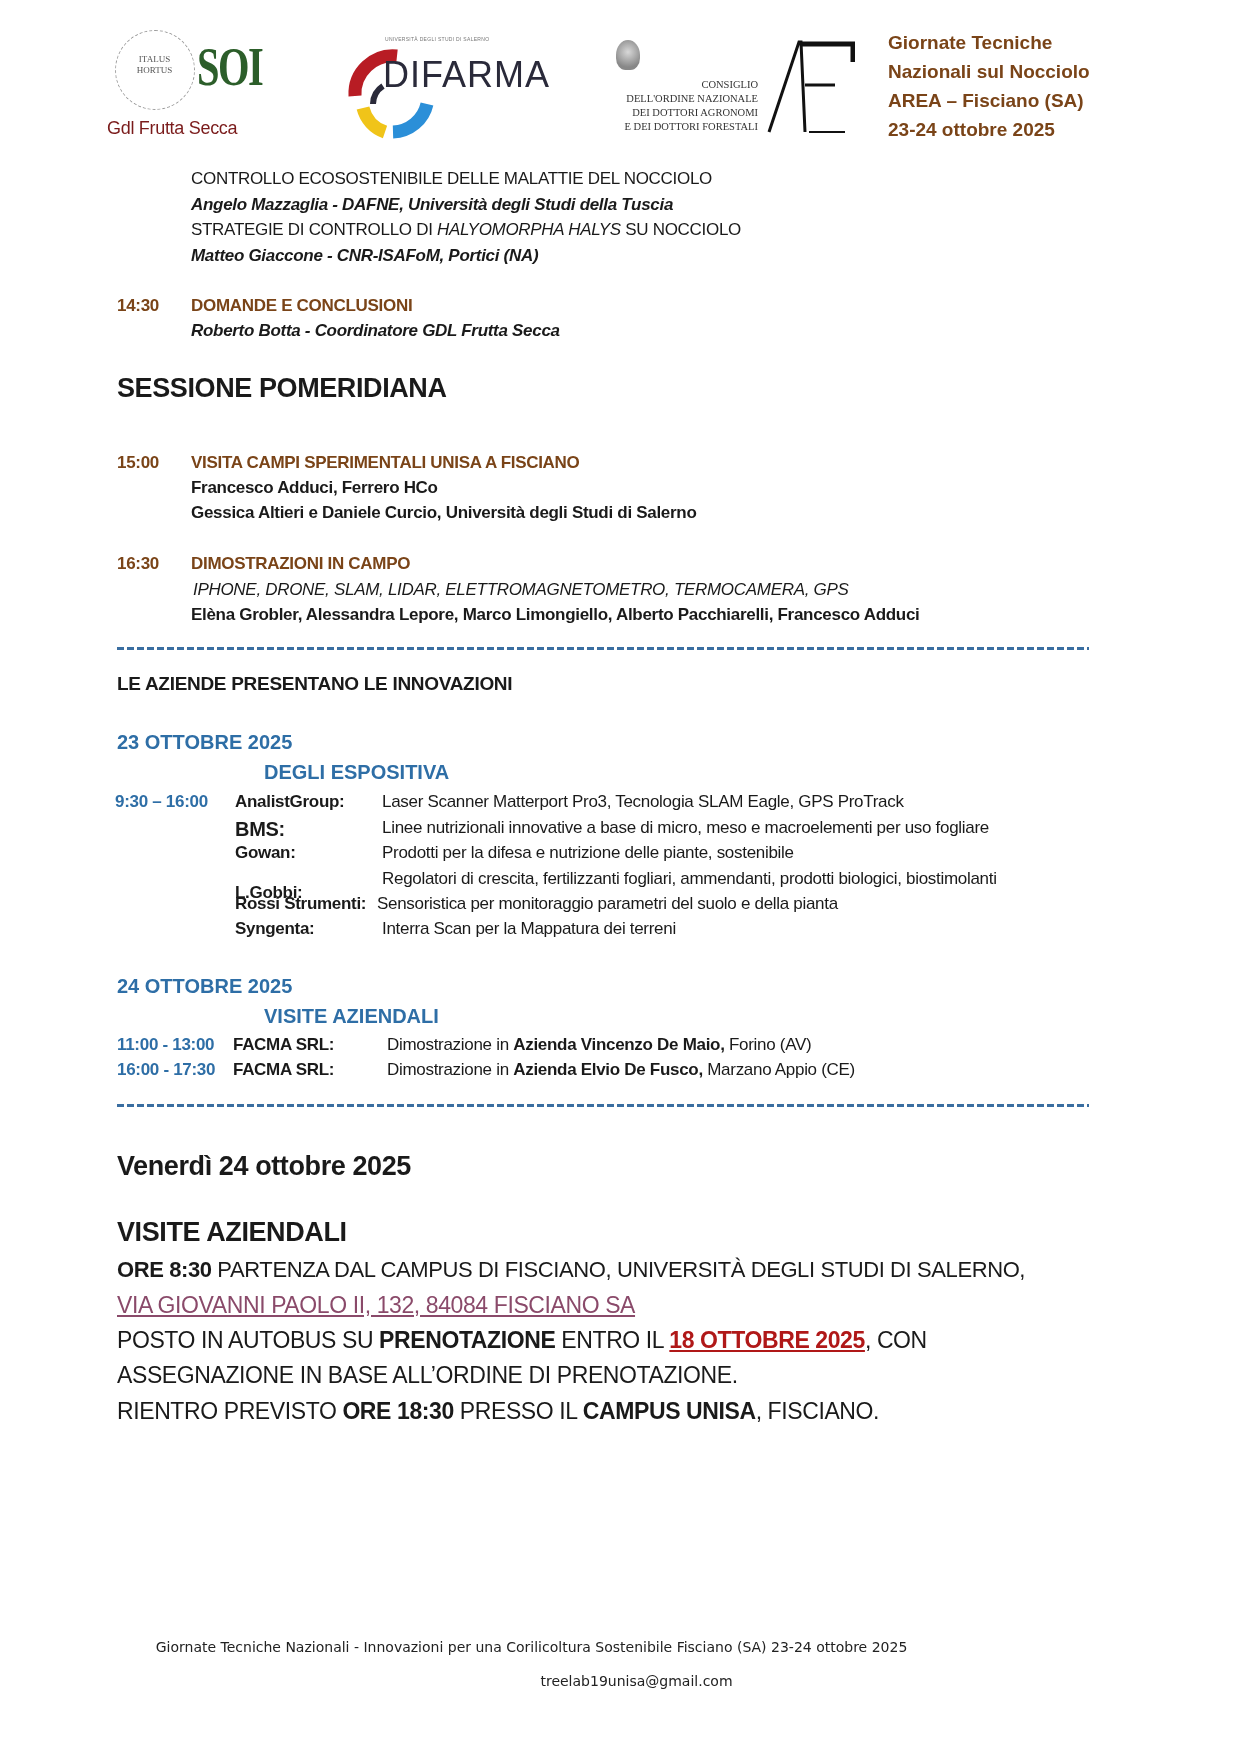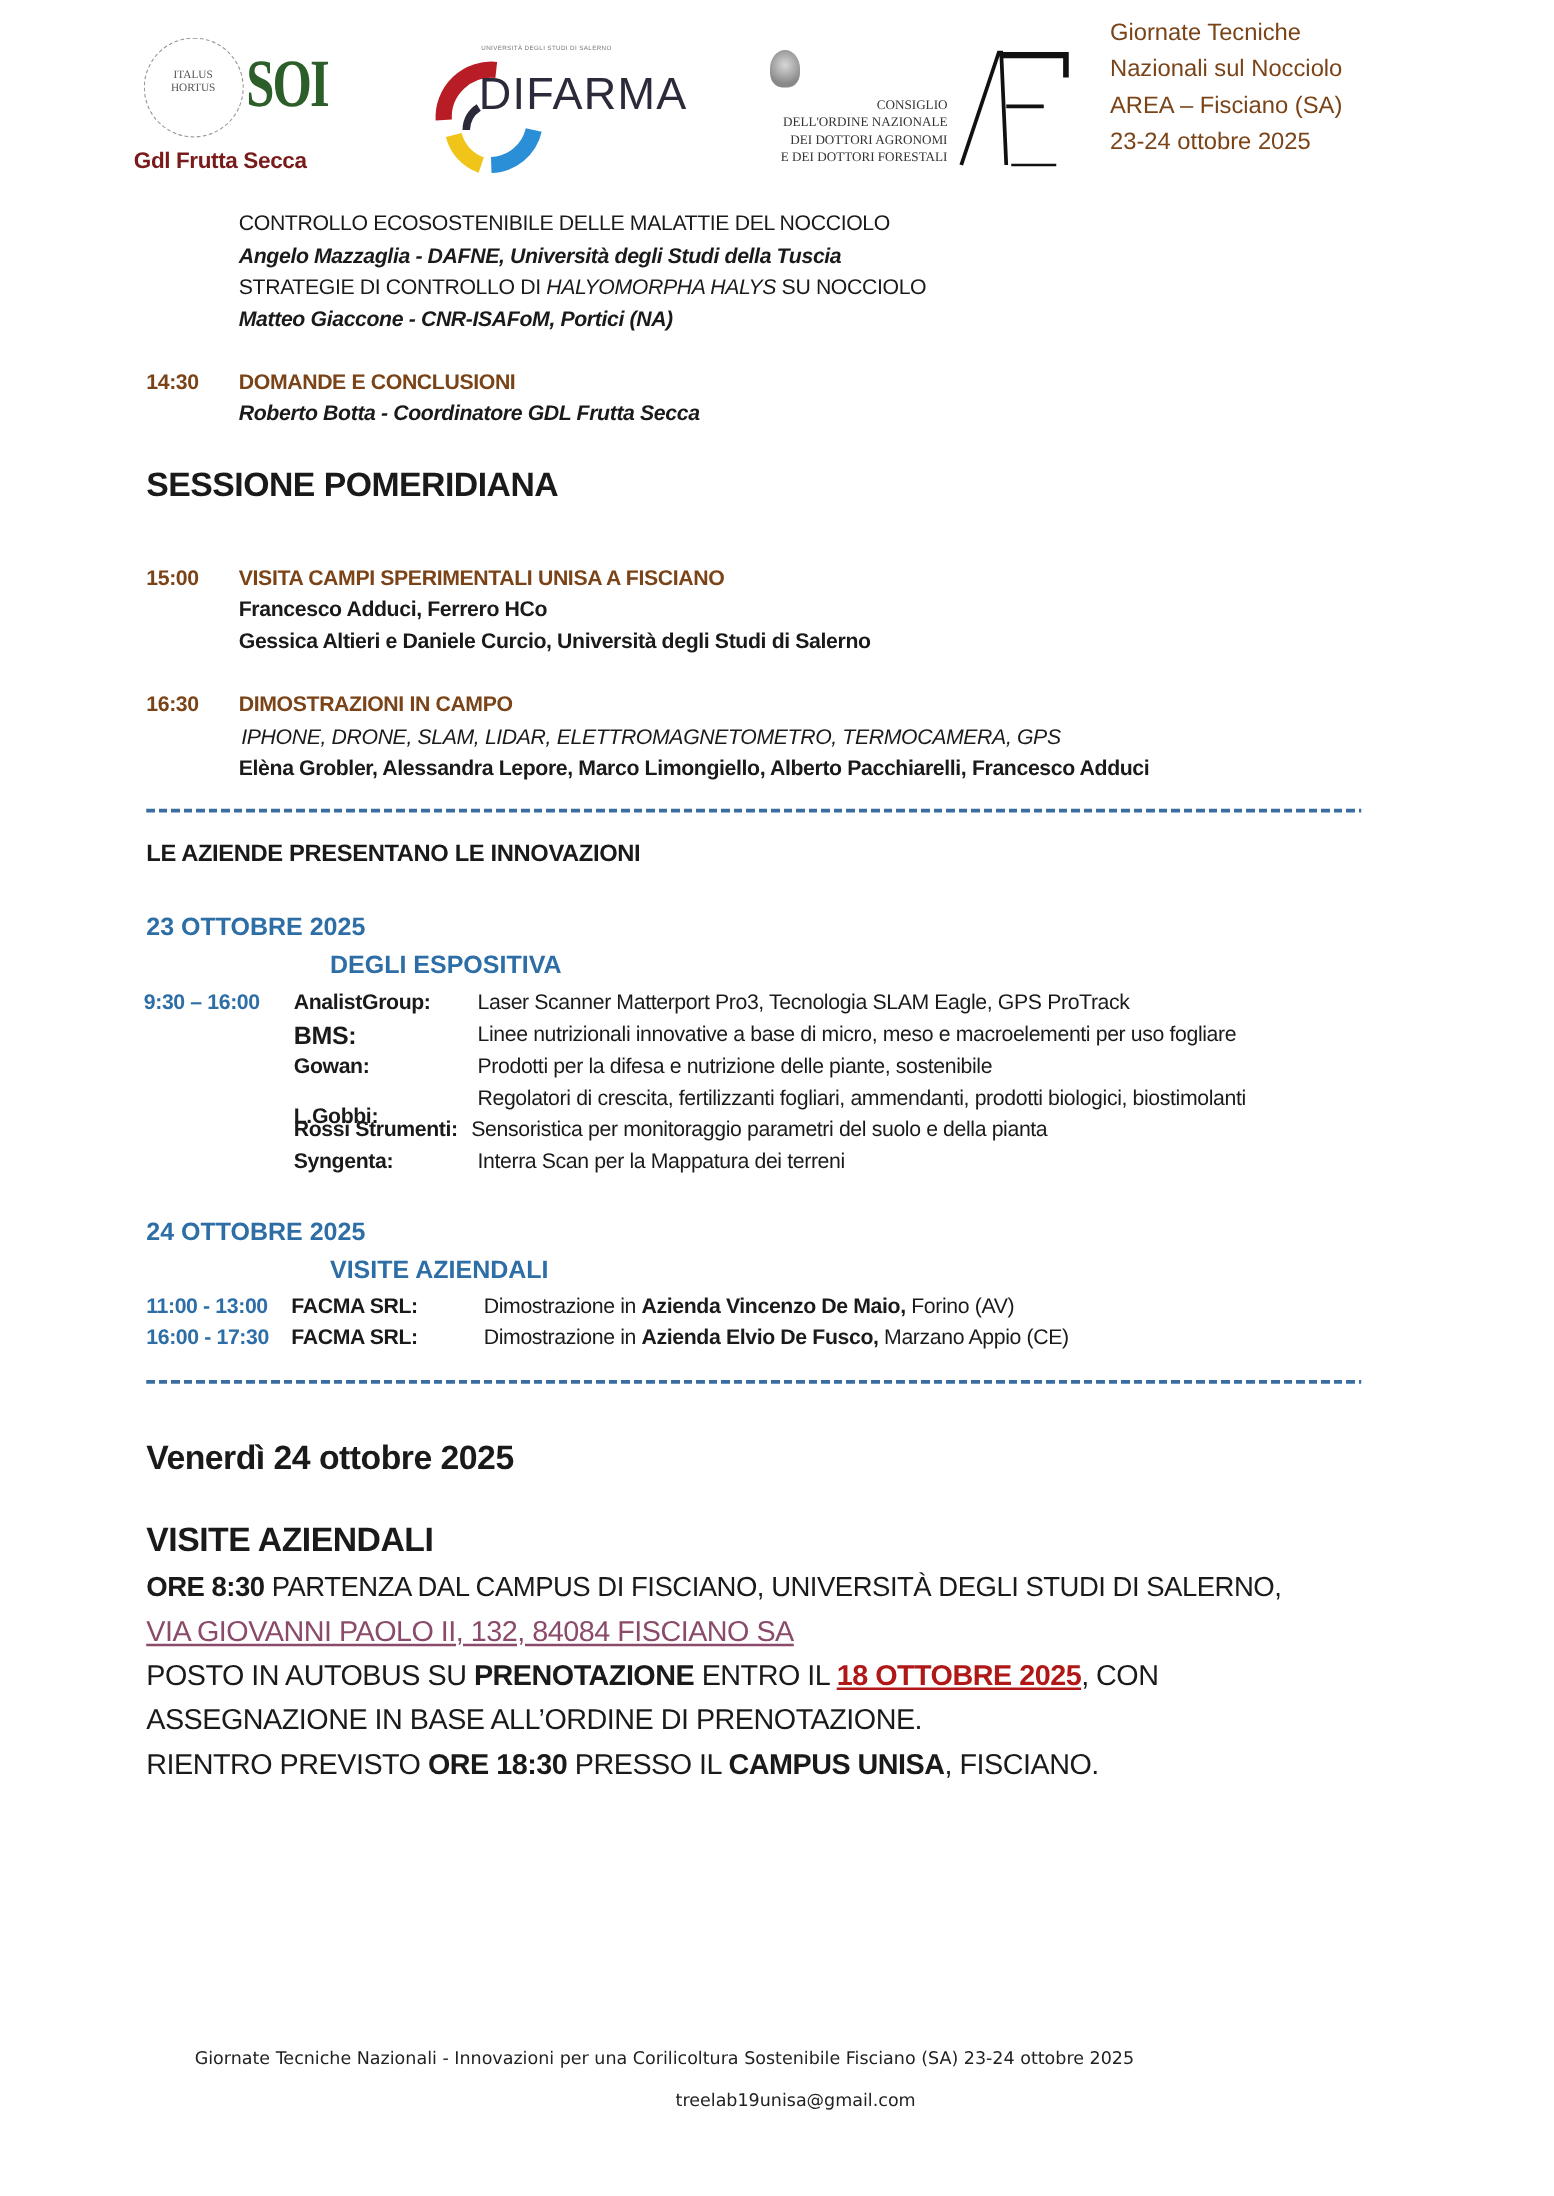--- a/index.html
+++ b/index.html
@@ -11,32 +11,32 @@
   .bold { font-weight: bold; }
   .ital { font-style: italic; }
   .t18 { font-size: 17px; letter-spacing: -0.3px; }
   .dash { height: 3px; background-image: repeating-linear-gradient(90deg, #3a6ea1 0 7px, transparent 7px 10px); }
 
   
   .logo-soi { left: 105px; top: 30px; width: 170px; height: 110px; }
   .soi-circle { left: 10px; top: 0; width: 78px; height: 78px; border-radius: 50%; border: 1.5px dashed #9a9a9a; }
   .soi-circle-text { left: 22px; top: 24px; font-family: "Liberation Serif", serif; font-size: 9px; color: #555; text-align: center; width: 55px; line-height: 11px; }
   .soi-word { left: 92px; top: 6px; font-family: "Liberation Serif", serif; font-size: 54px; color: #2c5e2a; letter-spacing: -2px; transform: scaleX(0.75); transform-origin: left; font-weight: bold; }
-  .soi-gdl { left: 2px; top: 88px; font-size: 18px; color: #7a1b1b; font-weight: bold; letter-spacing: -0.3px; white-space: nowrap; }
+  .soi-gdl { left: 2px; top: 88px; font-size: 18px; color: #7a1b1b; font-weight: normal; letter-spacing: -0.3px; white-space: nowrap; }
 
   .logo-difarma { left: 335px; top: 30px; width: 195px; height: 110px; }
   .difarma-top { left: 50px; top: 6px; font-size: 5px; color: #777; letter-spacing: 0.3px; }
   .difarma-word { left: 48px; top: 24px; font-size: 36px; color: #2a2a3a; letter-spacing: 1px; }
 
   .logo-ordine { left: 610px; top: 40px; width: 250px; height: 100px; }
   .ordine-emblem { left: 0; top: 0; width: 24px; height: 30px; border-radius: 50% 50% 40% 40%; background: radial-gradient(circle at 50% 40%, #d8d8d8, #888 70%); }
   .ordine-text { left: 0; top: 38px; width: 148px; font-family: "Liberation Serif", serif; font-size: 10.5px; line-height: 14px; text-align: right; color: #333; }
   .af-mark { left: 155px; top: 0; width: 90px; height: 95px; }
 
-  .header-title { left: 888px; top: 12px; font-size: 19px; line-height: 29px; color: #7a4418; font-weight: normal; }
+  .header-title { left: 888px; top: 28px; font-size: 19px; line-height: 29px; color: #7a4418; font-weight: bold; }
 
   
   .line { white-space: nowrap; }
 </style>
 </head>
 <body>
 
 <div class="abs logo-soi">
   <div class="abs soi-circle"></div>
   <div class="abs soi-circle-text">ITALUS HORTUS</div>

